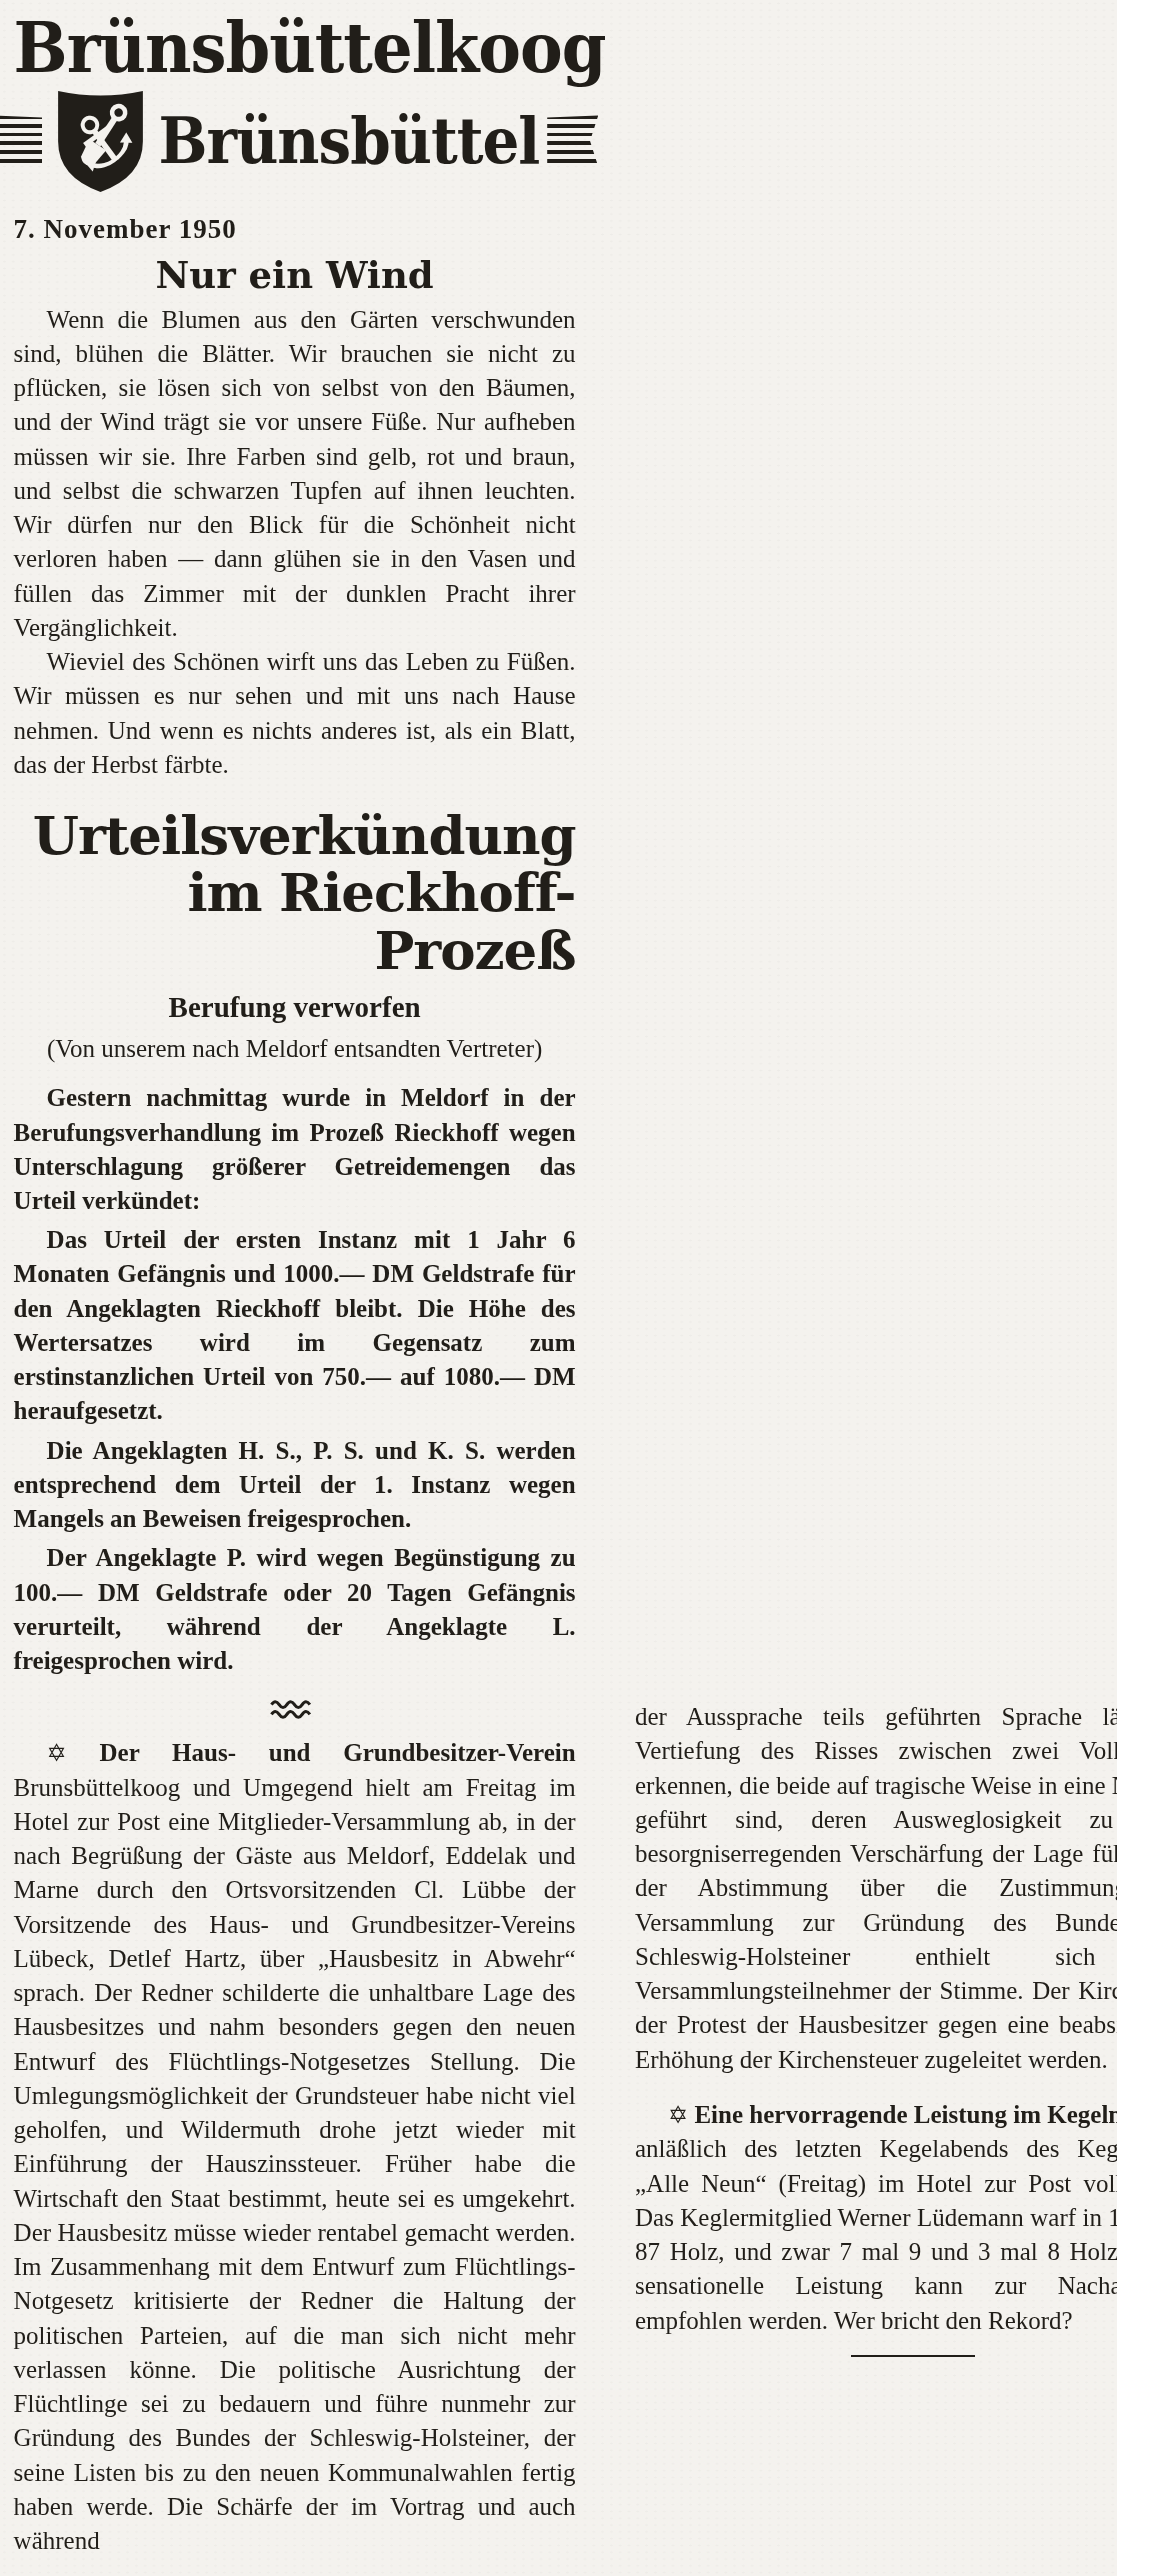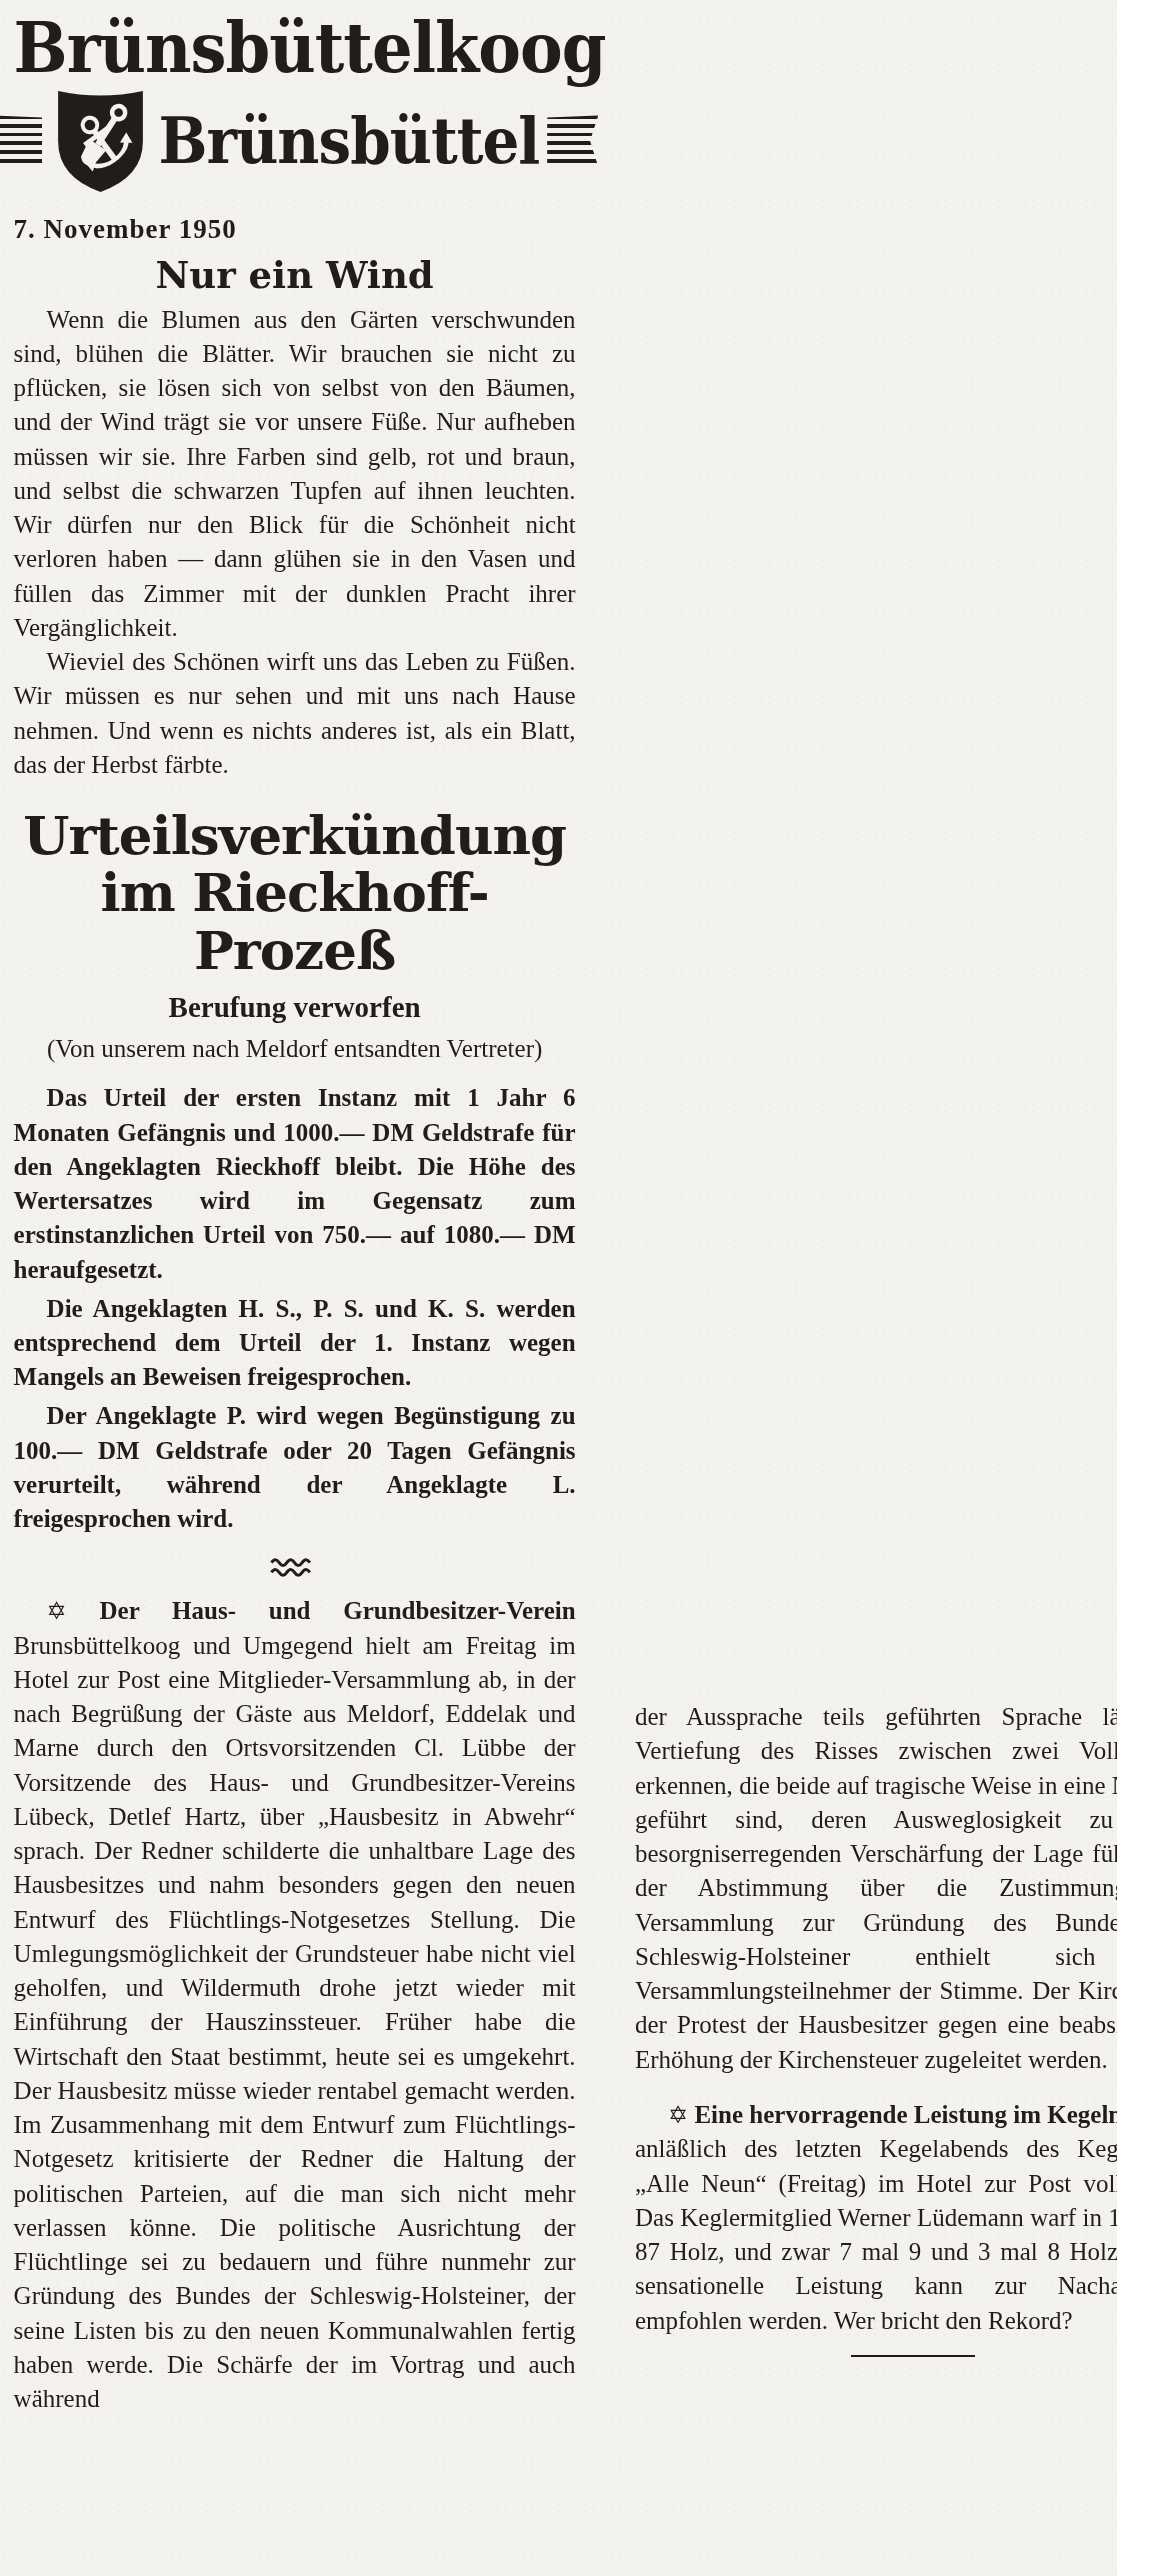--- a/index.html
+++ b/index.html
@@ -57,21 +57,21 @@
     font-family:"DejaVu Serif",serif;
     margin:7.8px 0 5.8px;
   }
   p.body{
     font-size:25px;line-height:1.37;text-align:justify;
     text-indent:33px;margin:0;
   }
   p.noindent{text-indent:0;}
 
   .headline{
-    text-align:center;font-weight:900;font-size:53px;line-height:1.08;
+    text-align:right;font-weight:900;font-size:53px;line-height:1.08;
     font-family:"DejaVu Serif",serif;
     margin:25px 0 11.7px;letter-spacing:-1px;
   }
   .subhead{
     text-align:center;font-weight:bold;font-size:29px;margin:9.7px 0 9.7px;
   }
   .byline{
     text-align:center;font-size:25px;line-height:1.3;margin:0 0 15.6px;
   }
   .verdict p.body{font-weight:bold;margin:4.9px 0;}
@@ -122,20 +122,21 @@
     <div>
       <h2 class="art-title">Nur ein Wind</h2>
       <p class="body">Wenn die Blumen aus den Gärten verschwunden sind, blühen die Blätter. Wir brauchen sie nicht zu pflücken, sie lösen sich von selbst von den Bäumen, und der Wind trägt sie vor unsere Füße. Nur aufheben müssen wir sie. Ihre Farben sind gelb, rot und braun, und selbst die schwarzen Tupfen auf ihnen leuchten. Wir dürfen nur den Blick für die Schönheit nicht verloren haben — dann glühen sie in den Vasen und füllen das Zimmer mit der dunklen Pracht ihrer Vergänglichkeit.</p>
       <p class="body">Wieviel des Schönen wirft uns das Leben zu Füßen. Wir müssen es nur sehen und mit uns nach Hause nehmen. Und wenn es nichts anderes ist, als ein Blatt, das der Herbst färbte.</p>
     </div>
 
     <div class="verdict">
       <h1 class="headline">Urteilsverkündung im Rieckhoff-Prozeß</h1>
       <div class="subhead">Berufung verworfen</div>
       <div class="byline">(Von unserem nach Meldorf entsandten Vertreter)</div>
+      <p class="body">Gestern nachmittag wurde in Meldorf in der Berufungsverhandlung im Prozeß Rieckhoff wegen Unterschlagung größerer Getreidemengen das Urteil verkündet:</p>
       <p class="body">Das Urteil der ersten Instanz mit 1 Jahr 6 Monaten Gefängnis und 1000.— DM Geldstrafe für den Angeklagten Rieckhoff bleibt. Die Höhe des Wertersatzes wird im Gegensatz zum erstinstanzlichen Urteil von 750.— auf 1080.— DM heraufgesetzt.</p>
       <p class="body">Die Angeklagten H. S., P. S. und K. S. werden entsprechend dem Urteil der 1. Instanz wegen Mangels an Beweisen freigesprochen.</p>
       <p class="body">Der Angeklagte P. wird wegen Begünstigung zu 100.— DM Geldstrafe oder 20 Tagen Gefängnis verurteilt, während der Angeklagte L. freigesprochen wird.</p>
     </div>
 
     <svg class="wavy" width="51" height="23" viewBox="0 0 52 24">
       <path d="M2 7 q4 -6 8 0 t8 0 t8 0 t8 0 t8 0" fill="none" stroke="#211e19" stroke-width="3.2"></path>
       <path d="M2 17 q4 -6 8 0 t8 0 t8 0 t8 0 t8 0" fill="none" stroke="#211e19" stroke-width="3.2"></path>
     </svg>
 

